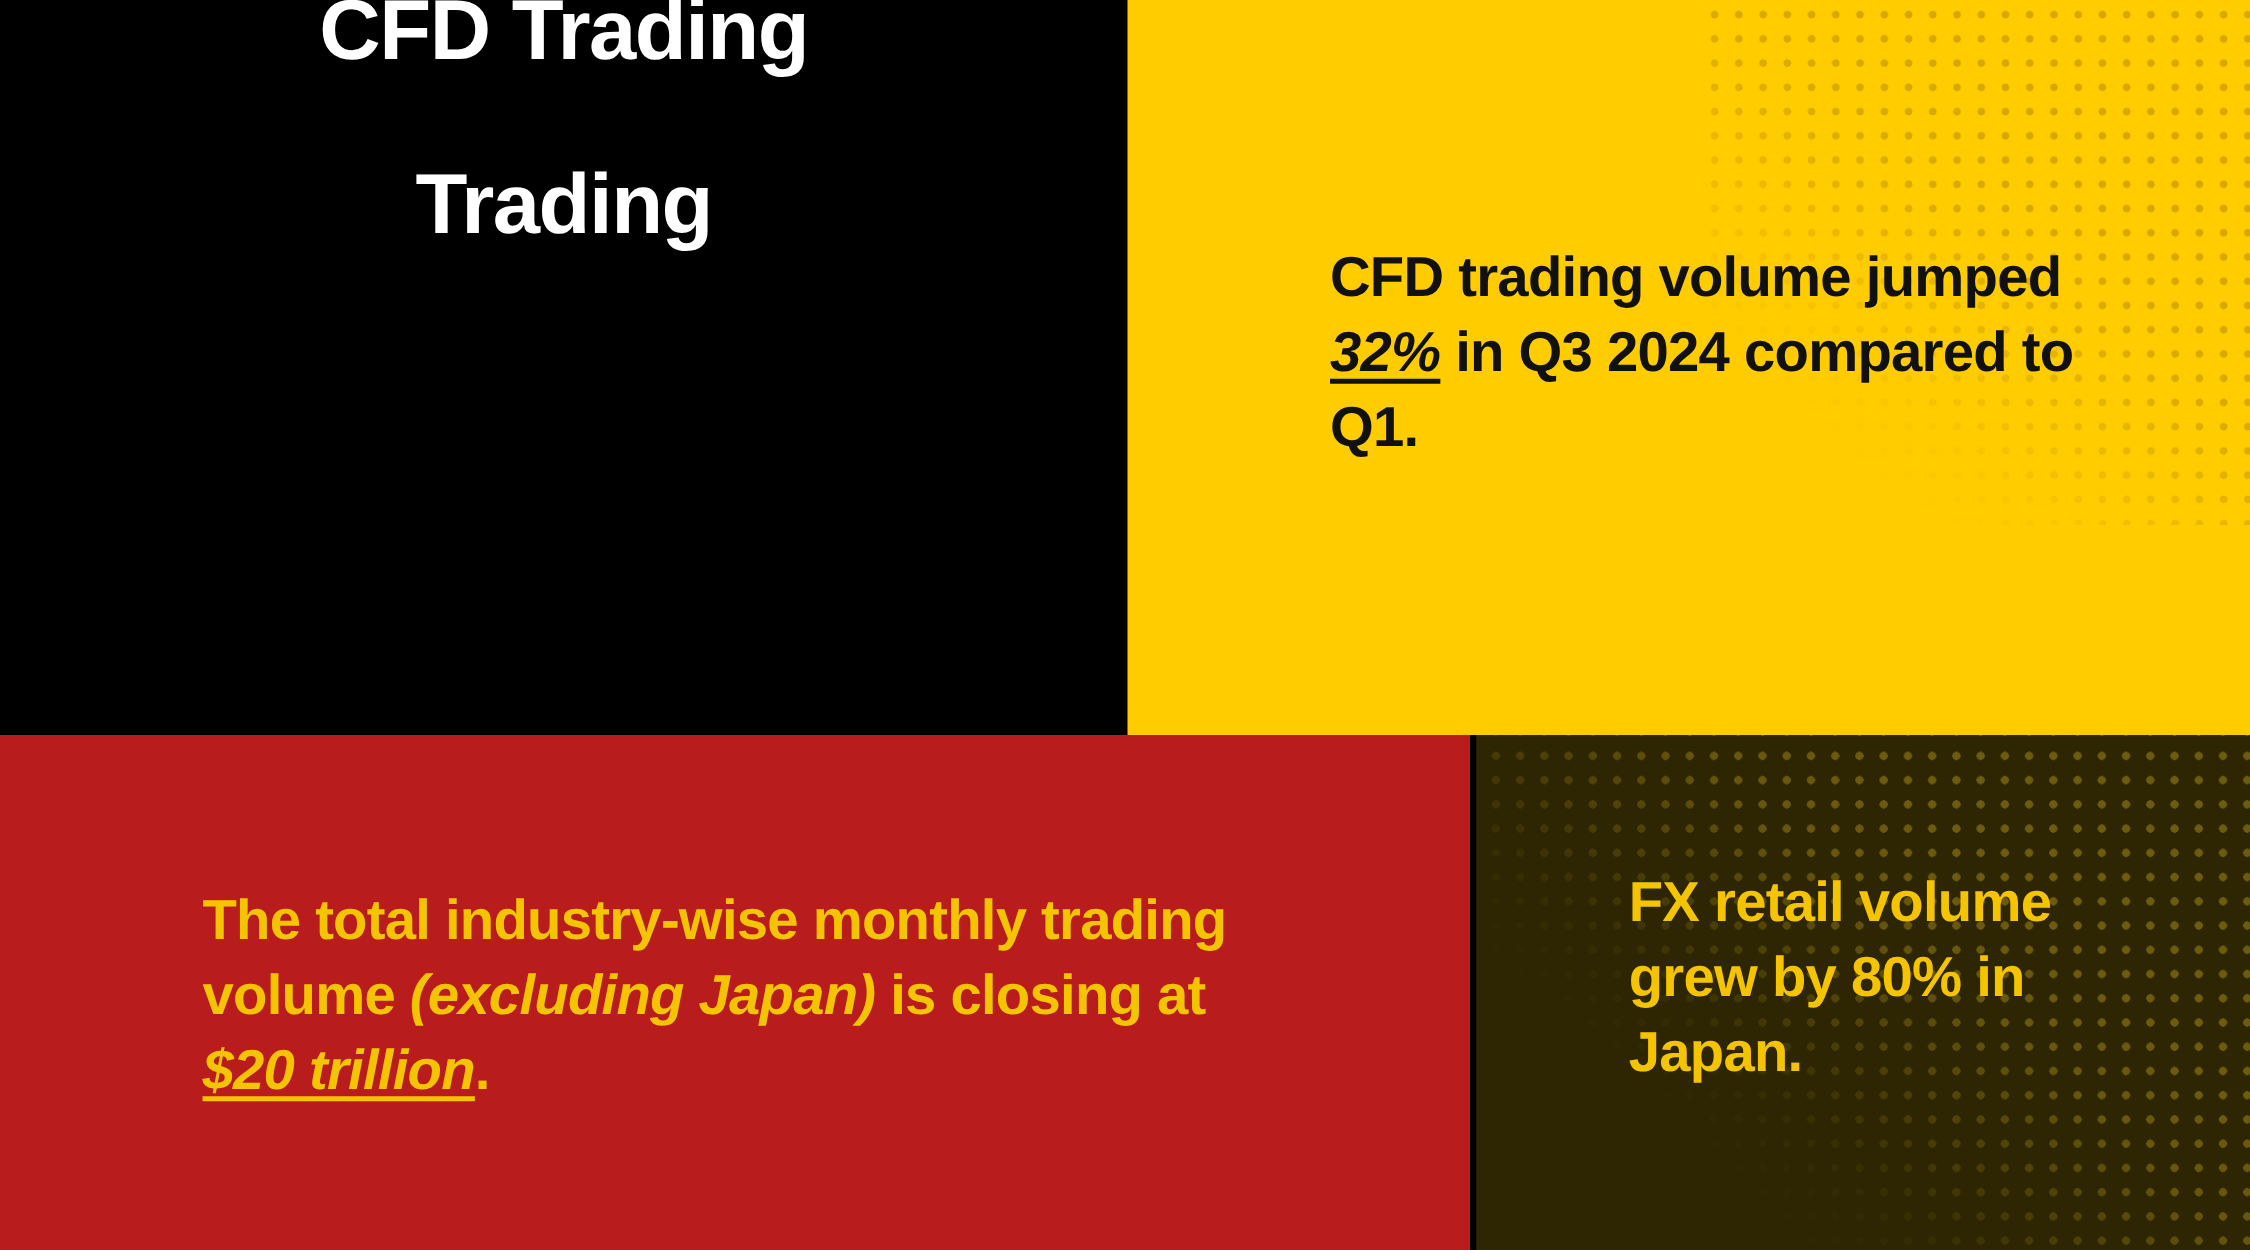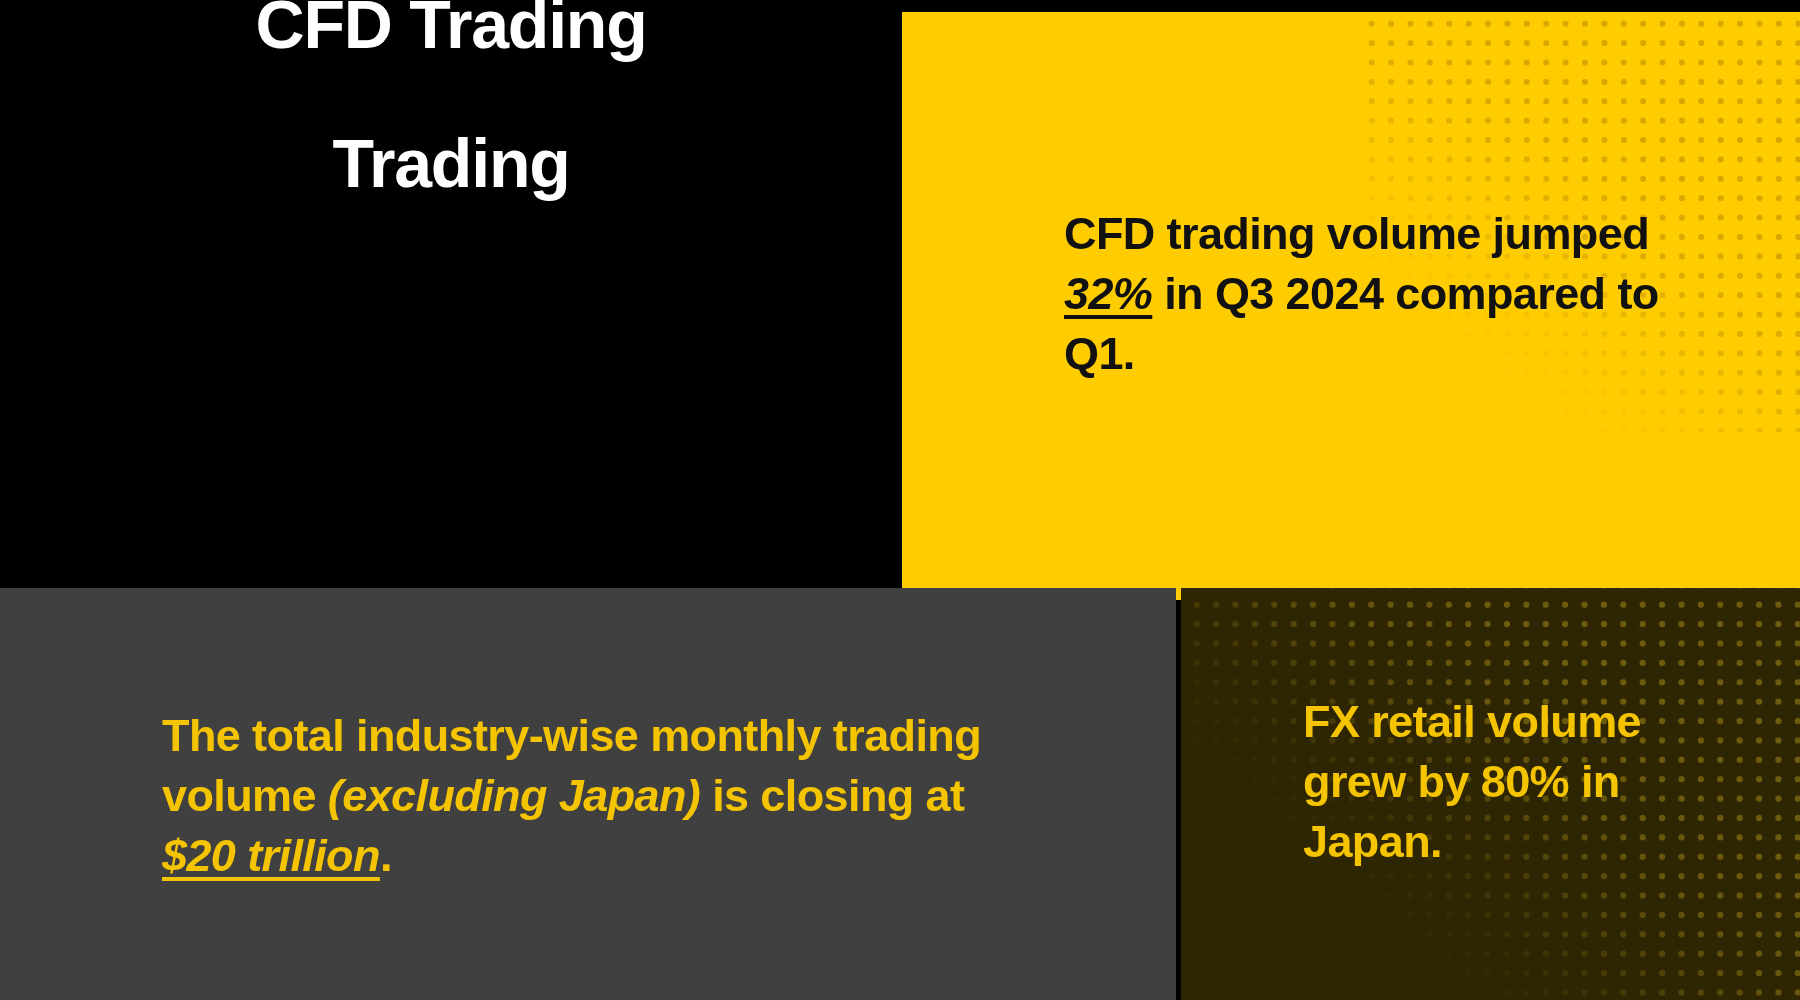--- a/index.html
+++ b/index.html
@@ -35,32 +35,32 @@
     width: 902px;
     height: 588px;
     background: #000000;
     display: flex;
     align-items: flex-start;
     justify-content: center;
   }
 
   #panel-stat-cfd {
     left: 902px;
-    top: 12px;
+    top: 0;
     width: 898px;
     height: 588px;
     background: #FFCC00;
   }
 
   #panel-stat-industry {
     left: 0;
     top: 588px;
     width: 1176px;
     height: 412px;
-    background: #404040;
+    background: #b91c1c;
   }
 
   #panel-stat-fx {
     left: 1181px;
     top: 588px;
     width: 619px;
     height: 412px;
     background: #2E2603;
   }
 

